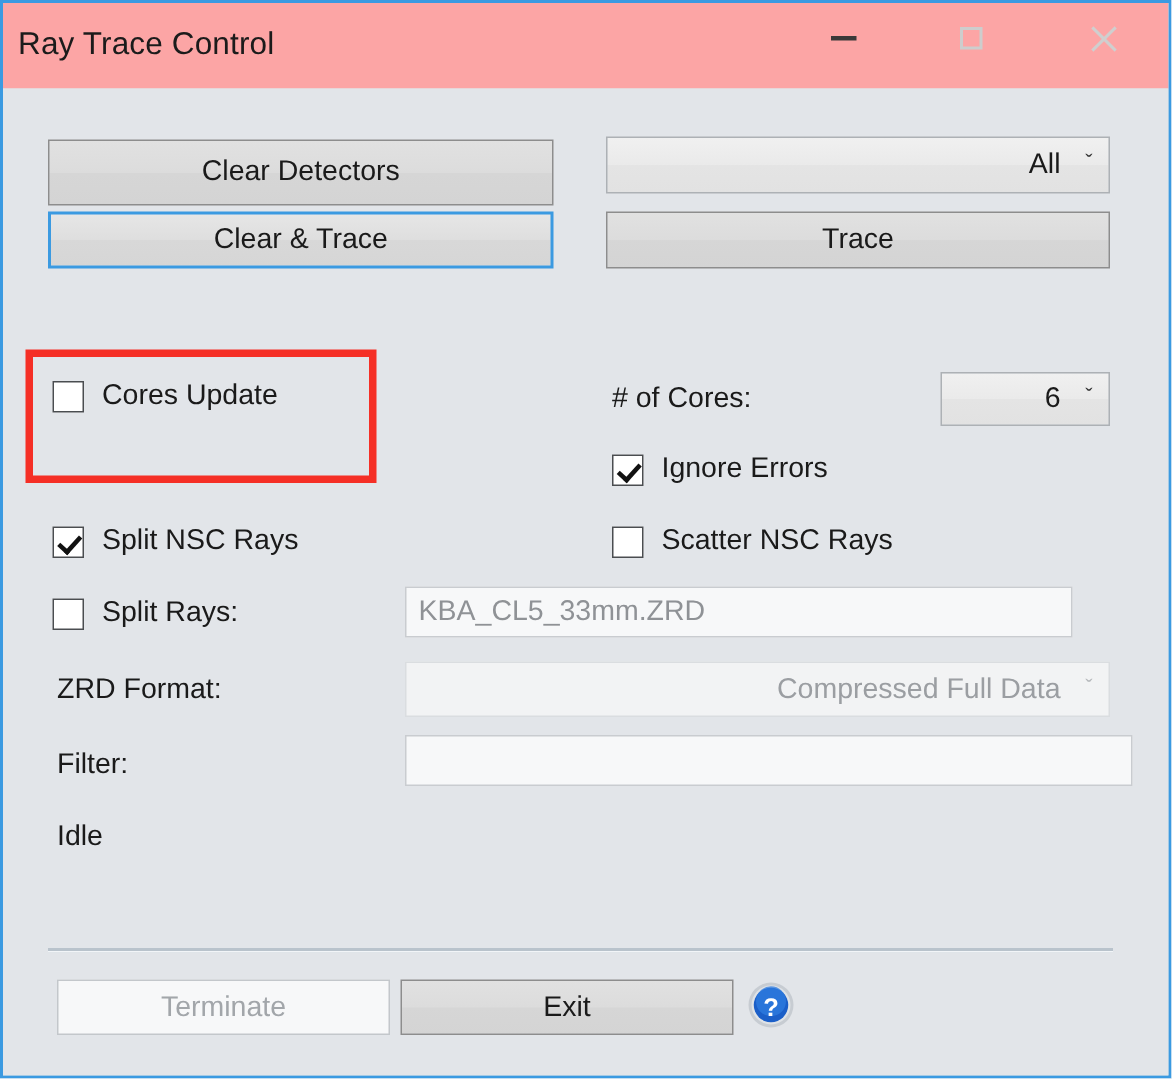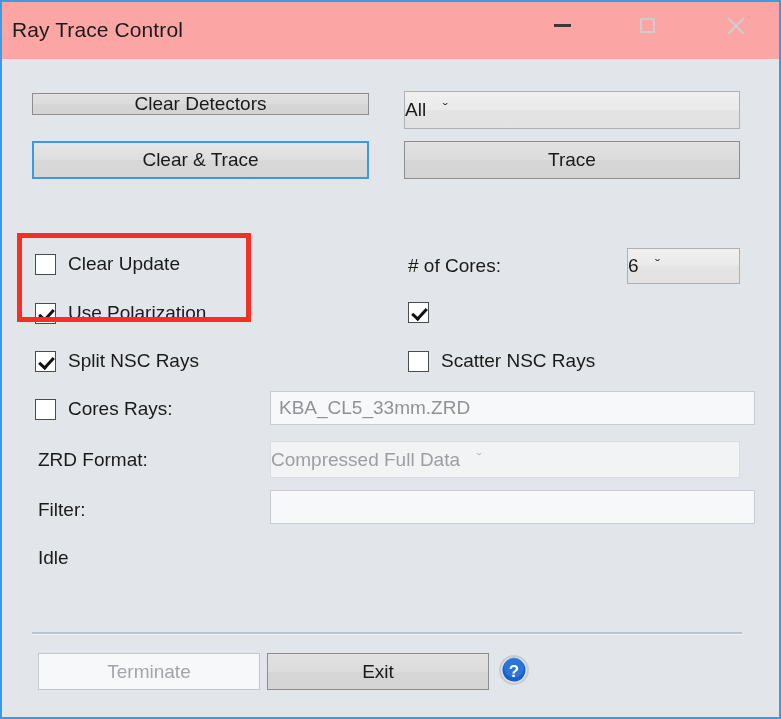--- a/index.html
+++ b/index.html
@@ -112,34 +112,35 @@
   .pbtn.focused {
     border: 2px solid #3b9ae1;
     background: linear-gradient(to bottom, #e6e6e6 0%, #dedede 50%, #d8d8d8 51%, #d6d6d6 100%);
   }
   .pbtn.disabled {
     background: #f7f8f9;
     border: 1px solid #c3c7cb;
     color: #a2a6aa;
   }
 
-  #btn-clear-detectors { left: 30px;  top: 34px;  width: 337px; height: 22px; }
+  #btn-clear-detectors { left: 30px;  top: 34px;  width: 337px; height: 44px; }
   #btn-clear-trace     { left: 30px;  top: 82px;  width: 337px; height: 38px; }
   #btn-trace           { left: 402px; top: 82px;  width: 336px; height: 38px; }
   #btn-terminate       { left: 36px;  top: 594px; width: 222px; height: 37px; }
   #btn-exit            { left: 265px; top: 594px; width: 222px; height: 37px; }
 
   
   .combo {
     position: absolute;
     box-sizing: border-box;
     background: linear-gradient(to bottom, #f0f0f0 0%, #eaeaea 50%, #e4e4e4 51%, #e2e2e2 100%);
     border: 1px solid #adb1b5;
     display: flex;
     align-items: center;
+    justify-content: flex-end;
     font-size: 19px;
     color: #1a1a1a;
     cursor: default;
   }
   .combo .cval { padding-right: 6px; white-space: nowrap; }
   .combo .chev {
     width: 26px;
     text-align: center;
     font-size: 15px;
     color: #2d2d2d;
@@ -216,21 +217,21 @@
     box-sizing: border-box;
     border: 1px solid #c9ccd0;
     background: #f7f8f9;
     font-size: 19px;
     font-family: "Liberation Sans", sans-serif;
     color: #8f9296;
     padding: 0 8px;
     outline: none;
     cursor: default;
   }
-  #input-save-rays { left: 268px; top: 332px; width: 485px; height: 34px; }
+  #input-save-rays { left: 268px; top: 332px; width: 445px; height: 34px; }
   #input-filter    { left: 268px; top: 431px; width: 485px; height: 34px; color: #1a1a1a; }
 
   
   #separator {
     position: absolute;
     left: 30px;
     top: 573px;
     width: 710px;
     height: 2px;
     background: #b9c3cc;
@@ -285,51 +286,48 @@
     <button class="pbtn focused" id="btn-clear-trace">Clear &amp; Trace</button>
 
     <div class="combo" id="combo-scope">
       <span class="cval">All</span>
       <span class="chev">ˇ</span>
     </div>
     <button class="pbtn" id="btn-trace">Trace</button>
 
     <div class="cbrow" id="cb-auto-update">
       <span class="cbox"></span>
-      <span class="cblabel">Clear Update</span>
-    </div>
-
-    <div class="cbrow" id="cb-use-pol">
-      <span class="cbox checked"></span>
-      <span class="cblabel">Use Polarization</span>
-    </div>
+      <span class="cblabel">Cores Update</span>
+    </div>
+
 
     <div class="cbrow" id="cb-split-nsc">
       <span class="cbox checked"></span>
       <span class="cblabel">Split NSC Rays</span>
     </div>
 
     <div class="flabel" id="lbl-cores"># of Cores:</div>
     <div class="combo" id="combo-cores">
       <span class="cval">6</span>
       <span class="chev">ˇ</span>
     </div>
 
     <div class="cbrow" id="cb-ignore-errors">
       <span class="cbox checked"></span>
+      <span class="cblabel">Ignore Errors</span>
     </div>
 
     <div class="cbrow" id="cb-scatter-nsc">
       <span class="cbox"></span>
       <span class="cblabel">Scatter NSC Rays</span>
     </div>
 
     <div class="cbrow" id="cb-save-rays">
       <span class="cbox"></span>
-      <span class="cblabel">Cores Rays:</span>
+      <span class="cblabel">Split Rays:</span>
     </div>
     <input class="tinput" id="input-save-rays" type="text" readonly="" value="KBA_CL5_33mm.ZRD" style="">
 
     <div class="flabel" id="lbl-zrd">ZRD Format:</div>
     <div class="combo disabled" id="combo-zrd">
       <span class="cval">Compressed Full Data</span>
       <span class="chev">ˇ</span>
     </div>
 
     <div class="flabel" id="lbl-filter">Filter:</div>

